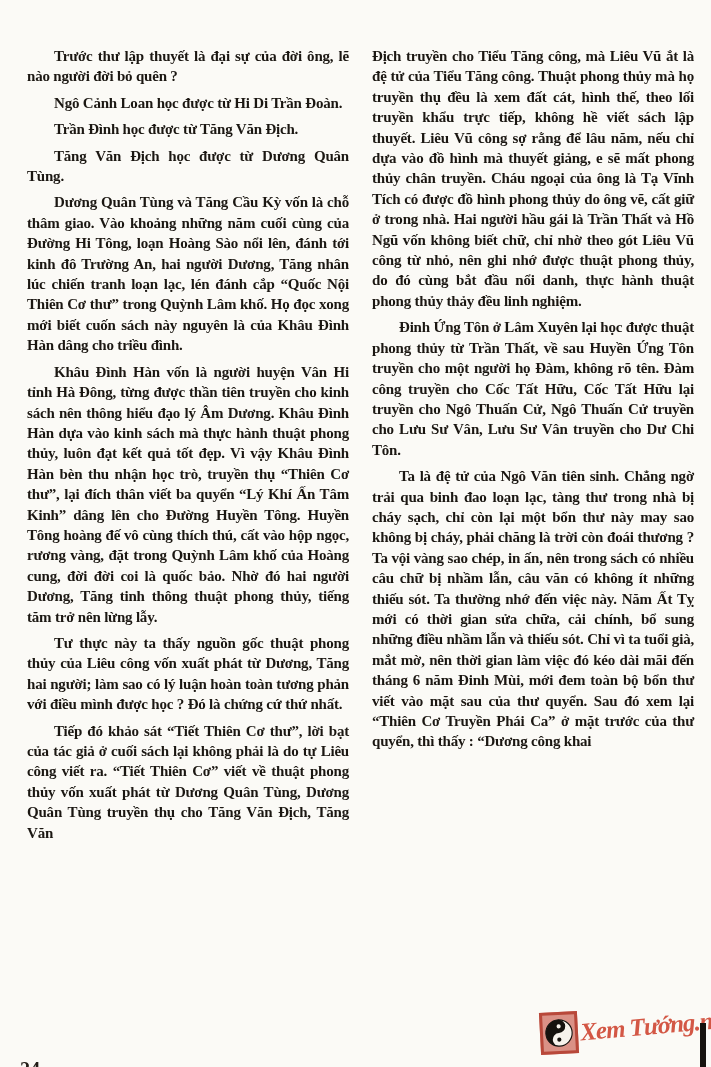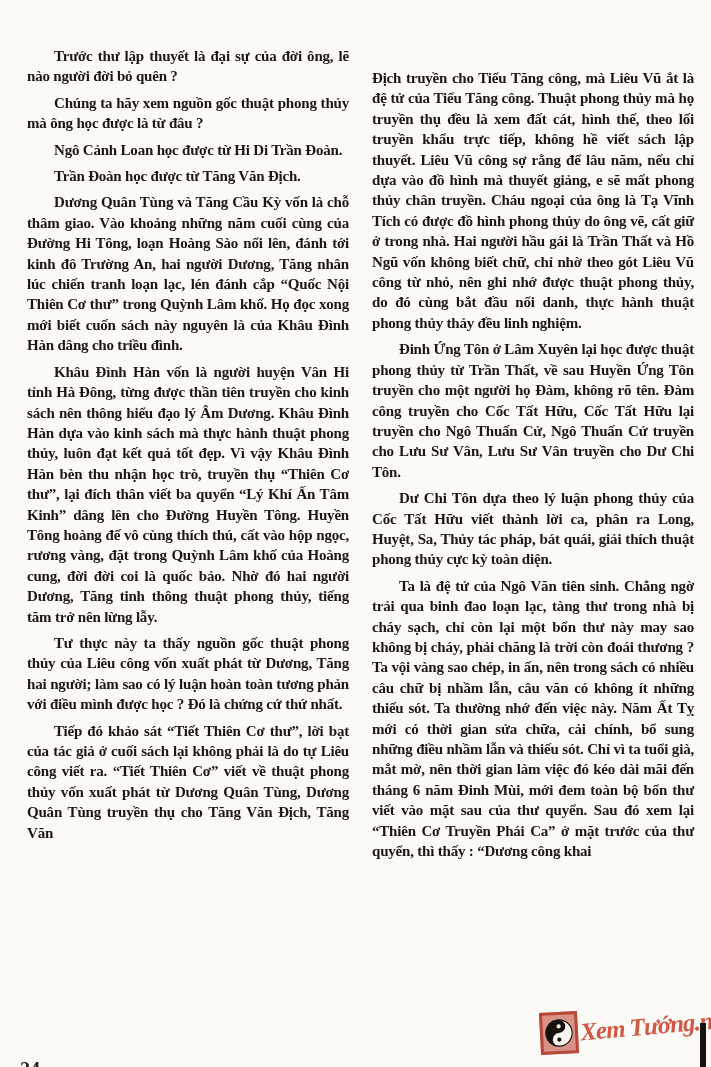--- a/index.html
+++ b/index.html
@@ -25,21 +25,21 @@
     font-weight: bold;
     text-align: justify;
     letter-spacing: -0.2px;
   }
   .column-left  { left: 27px; }
   .column-right { left: 372px; }
   .para {
     margin: 0 0 6px 0;
     text-indent: 27px;
   }
-  .para.no-indent { text-indent: 0; margin-top: 22px; }
+  .para.no-indent { text-indent: 0; }
   .page-number {
     position: absolute;
     left: 20px;
     top: 1018px;
     font-size: 20px;
     font-weight: bold;
     color: #221d17;
     margin-top: 40px;
   }
   .watermark {
@@ -83,33 +83,32 @@
     background: #17130f;
   }
 </style>
 </head>
 <body>
 
 <div class="page">
 
   <div class="column column-left">
     <p class="para">Trước thư lập thuyết là đại sự của đời ông, lẽ nào người đời bỏ quên ?</p>
-    <p class="para">Chúng ta hãy xem nguồn gốc thuật phong thủy mà ông học được là từ đâu ?</p>
     <p class="para">Ngô Cảnh Loan học được từ Hi Di Trần Đoàn.</p>
-    <p class="para">Trần Đoàn học được từ Tăng Văn Địch.</p>
+    <p class="para">Trần Đình học được từ Tăng Văn Địch.</p>
+    <p class="para">Tăng Văn Địch học được từ Dương Quân Tùng.</p>
     <p class="para">Dương Quân Tùng và Tăng Cầu Kỳ vốn là chỗ thâm giao. Vào khoảng những năm cuối cùng của Đường Hi Tông, loạn Hoàng Sào nổi lên, đánh tới kinh đô Trường An, hai người Dương, Tăng nhân lúc chiến tranh loạn lạc, lén đánh cắp “Quốc Nội Thiên Cơ thư” trong Quỳnh Lâm khố. Họ đọc xong mới biết cuốn sách này nguyên là của Khâu Đình Hàn dâng cho triều đình.</p>
     <p class="para">Khâu Đình Hàn vốn là người huyện Vân Hi tỉnh Hà Đông, từng được thần tiên truyền cho kinh sách nên thông hiểu đạo lý Âm Dương. Khâu Đình Hàn dựa vào kinh sách mà thực hành thuật phong thủy, luôn đạt kết quả tốt đẹp. Vì vậy Khâu Đình Hàn bèn thu nhận học trò, truyền thụ “Thiên Cơ thư”, lại đích thân viết ba quyển “Lý Khí Ấn Tâm Kinh” dâng lên cho Đường Huyền Tông. Huyền Tông hoàng đế vô cùng thích thú, cất vào hộp ngọc, rương vàng, đặt trong Quỳnh Lâm khố của Hoàng cung, đời đời coi là quốc bảo. Nhờ đó hai người Dương, Tăng tinh thông thuật phong thủy, tiếng tăm trở nên lừng lẫy.</p>
     <p class="para">Tư thực này ta thấy nguồn gốc thuật phong thủy của Liêu công vốn xuất phát từ Dương, Tăng hai người; làm sao có lý luận hoàn toàn tương phản với điều mình được học ? Đó là chứng cứ thứ nhất.</p>
     <p class="para">Tiếp đó khảo sát “Tiết Thiên Cơ thư”, lời bạt của tác giả ở cuối sách lại không phải là do tự Liêu công viết ra. “Tiết Thiên Cơ” viết về thuật phong thủy vốn xuất phát từ Dương Quân Tùng, Dương Quân Tùng truyền thụ cho Tăng Văn Địch, Tăng Văn</p>
   </div>
 
   <div class="column column-right">
     <p class="para no-indent">Địch truyền cho Tiểu Tăng công, mà Liêu Vũ ắt là đệ tử của Tiểu Tăng công. Thuật phong thủy mà họ truyền thụ đều là xem đất cát, hình thế, theo lối truyền khẩu trực tiếp, không hề viết sách lập thuyết. Liêu Vũ công sợ rằng để lâu năm, nếu chỉ dựa vào đồ hình mà thuyết giảng, e sẽ mất phong thủy chân truyền. Cháu ngoại của ông là Tạ Vĩnh Tích có được đồ hình phong thủy do ông vẽ, cất giữ ở trong nhà. Hai người hầu gái là Trần Thất và Hồ Ngũ vốn không biết chữ, chỉ nhờ theo gót Liêu Vũ công từ nhỏ, nên ghi nhớ được thuật phong thủy, do đó cùng bắt đầu nổi danh, thực hành thuật phong thủy thảy đều linh nghiệm.</p>
     <p class="para">Đinh Ứng Tôn ở Lâm Xuyên lại học được thuật phong thủy từ Trần Thất, về sau Huyền Ứng Tôn truyền cho một người họ Đàm, không rõ tên. Đàm công truyền cho Cốc Tất Hữu, Cốc Tất Hữu lại truyền cho Ngô Thuấn Cử, Ngô Thuấn Cử truyền cho Lưu Sư Vân, Lưu Sư Vân truyền cho Dư Chi Tôn.</p>
-    <p class="para">Dư Chi Tôn dựa theo lý luận phong thủy của Cốc Tất Hữu viết thành lời ca, phân ra Long, Huyệt, Sa, Thủy tác pháp, bát quái, giải thích thuật phong thủy cực kỳ toàn diện.</p>
     <p class="para">Ta là đệ tử của Ngô Văn tiên sinh. Chẳng ngờ trải qua binh đao loạn lạc, tàng thư trong nhà bị cháy sạch, chỉ còn lại một bổn thư này may sao không bị cháy, phải chăng là trời còn đoái thương ? Ta vội vàng sao chép, in ấn, nên trong sách có nhiều câu chữ bị nhầm lẫn, câu văn có không ít những thiếu sót. Ta thường nhớ đến việc này. Năm Ất Tỵ mới có thời gian sửa chữa, cải chính, bổ sung những điều nhầm lẫn và thiếu sót. Chỉ vì ta tuổi già, mắt mờ, nên thời gian làm việc đó kéo dài mãi đến tháng 6 năm Đinh Mùi, mới đem toàn bộ bổn thư viết vào mặt sau của thư quyển. Sau đó xem lại “Thiên Cơ Truyền Phái Ca” ở mặt trước của thư quyển, thì thấy : “Dương công khai</p>
   </div>
 
   <div class="page-number">24</div>
 
   <div class="watermark">
     <span class="wm-icon-box">
       <svg width="28" height="28" viewBox="0 0 100 100" aria-hidden="true">
         <circle cx="50" cy="50" r="47" fill="#f7f3ec" stroke="#15120e" stroke-width="4"></circle>
         <path fill="#15120e" d="M50 3 A47 47 0 0 0 50 97 A23.5 23.5 0 0 1 50 50 A23.5 23.5 0 0 0 50 3 Z"></path>

